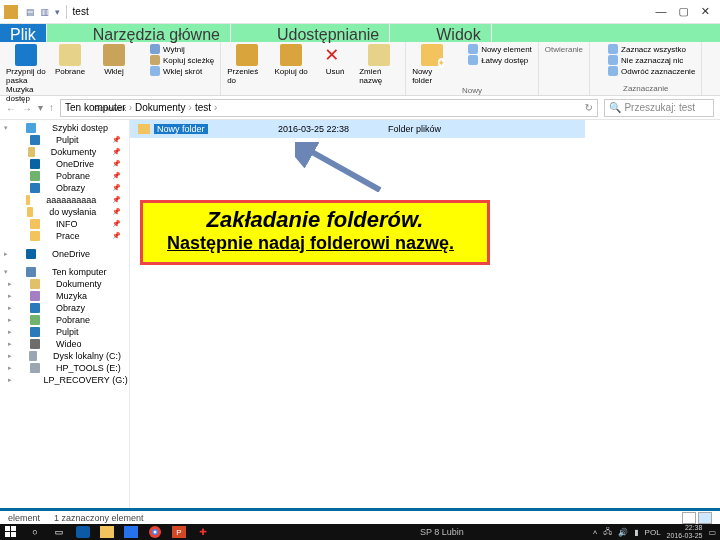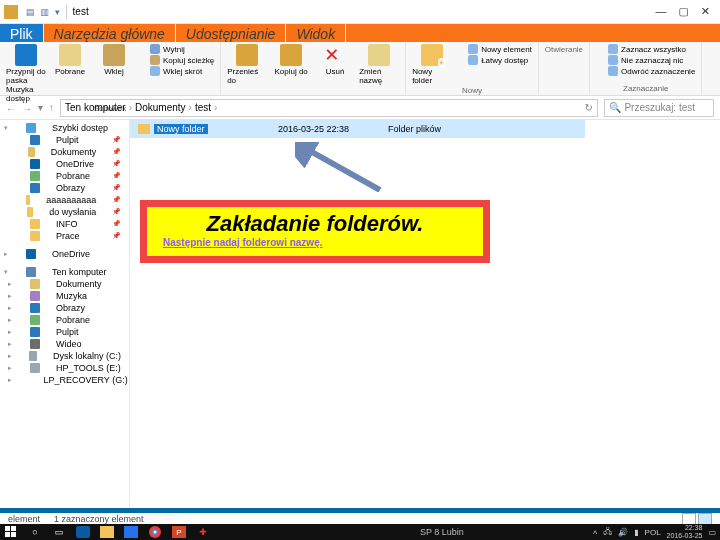--- a/index.html
+++ b/index.html
@@ -8,24 +8,24 @@
   
   .title-bar { height: 24px; background: #fff; display: flex; align-items: center; padding: 0 4px; font-size: 10px; border-bottom: 1px solid #e5e5e5; }
   .title-bar .folder-ic { width: 14px; height: 14px; background: #d9a43b; margin-right: 4px; }
   .title-bar .qat { display: flex; gap: 6px; margin-left: 4px; }
   .title-bar .qat span { color: #5f6ea0; font-size: 9px; }
   .title-bar .sep { width: 1px; height: 14px; background: #ccc; margin: 0 6px; }
   .title-bar .title { font-size: 10px; }
   .title-bar .win-controls { margin-left: auto; display: flex; gap: 12px; padding-right: 6px; font-size: 11px; color: #333; }
 
   
-  .tab-strip { height: 18px; display: flex; font-size: 14px; background: #f97316; }
+  .tab-strip { height: 18px; display: flex; font-size: 16px; background: #86efac; gap: 36px; }
   .tab { padding: 2px 10px; border-right: 1px solid #eee; cursor: pointer; }
   .tab.file { background: #1979ca; color: #fff; }
-  .tab:not(.file) { color: #3a3a3a; font-style: italic; }
+  .tab:not(.file) { color: #3a3a3a; }
 
   
   .ribbon { height: 54px; background: #f7f7f7; border-bottom: 1px solid #dcdcdc; display: flex; font-size: 8.5px; }
   .group { border-right: 1px solid #e3e3e3; padding: 2px 6px; display: flex; flex-direction: column; }
   .group-body { flex: 1; display: flex; align-items: flex-start; gap: 4px; }
   .group-label { text-align: center; color: #666; font-size: 8px; padding-top: 1px; }
   .big-btn { display: flex; flex-direction: column; align-items: center; width: 40px; font-size: 8px; gap: 1px; cursor: pointer; }
   .big-btn .ic { width: 22px; height: 22px; }
   .small-col { display: flex; flex-direction: column; gap: 1px; }
   .small-btn { display: flex; align-items: center; gap: 3px; font-size: 8px; cursor: pointer; padding-left: 12px; }
@@ -59,26 +59,26 @@
   .row.sel { background: #cde8ff; width: 455px; }
   .row .c-name { width: 140px; display:flex; align-items:center; gap:4px; }
   .row .c-date { width: 110px; }
   .row .c-type { width: 90px; }
   .row .c-size { width: 60px; }
   .row .fic { width: 12px; height: 10px; background:#f3c35e; }
   .row .editname { background: #1979ca; color:#fff; padding:0 3px; font-size:9px; }
 
   
   .arrow { position: absolute; left: 165px; top: 22px; width: 90px; height: 50px; pointer-events: none; }
-  .callout { position: absolute; left: 10px; top: 80px; width: 350px; border: 7px solid #ef4444; background:#ffff00; padding: 4px 16px 8px; }
+  .callout { position: absolute; left: 10px; top: 80px; width: 350px; border: 3px solid #ef4444; background:#ffff00; padding: 4px 24px 8px; }
   .callout .t1 { font-size: 22px; font-weight: bold; font-style: italic; color:#000; text-align:center; }
-  .callout .t2 { font-size: 10px; font-weight: bold; text-decoration: underline; color:#8b5cf6; }
-
-  
-  .status { position: absolute; left: 0; right: 0; bottom: 16px; height: 16px; font-size: 9px; display:flex; align-items:center; padding:0 8px; gap: 14px; color:#444; background:#fff; border-top:5px solid #0369a1; }
+  .callout .t2 { font-size: 18px; font-weight: bold; text-decoration: underline; color:#000000; }
+
+  
+  .status { position: absolute; left: 0; right: 0; bottom: 16px; height: 16px; font-size: 9px; display:flex; align-items:center; padding:0 8px; gap: 14px; color:#444; background:#fff; border-top:3px solid #0369a1; }
 
   
   .taskbar { position: absolute; left: 0; right: 0; bottom: 0; height: 16px; background: #101010; display: flex; align-items:center; padding: 0 4px; gap: 10px; }
   .taskbar .tb { width: 14px; height: 12px; display:flex; align-items:center; justify-content:center; font-size:9px; }
   .taskbar .center-label { color:#bbb; font-size:9px; margin:0 auto 0 200px; }
   .taskbar .tray { margin-left:auto; display:flex; align-items:center; gap:6px; color:#ccc; font-size:8px; }
   .taskbar .clock { text-align:right; line-height:7px; font-size:7px; }
   .taskbar .clock div { line-height:8px; }
 </style>
 </head>

